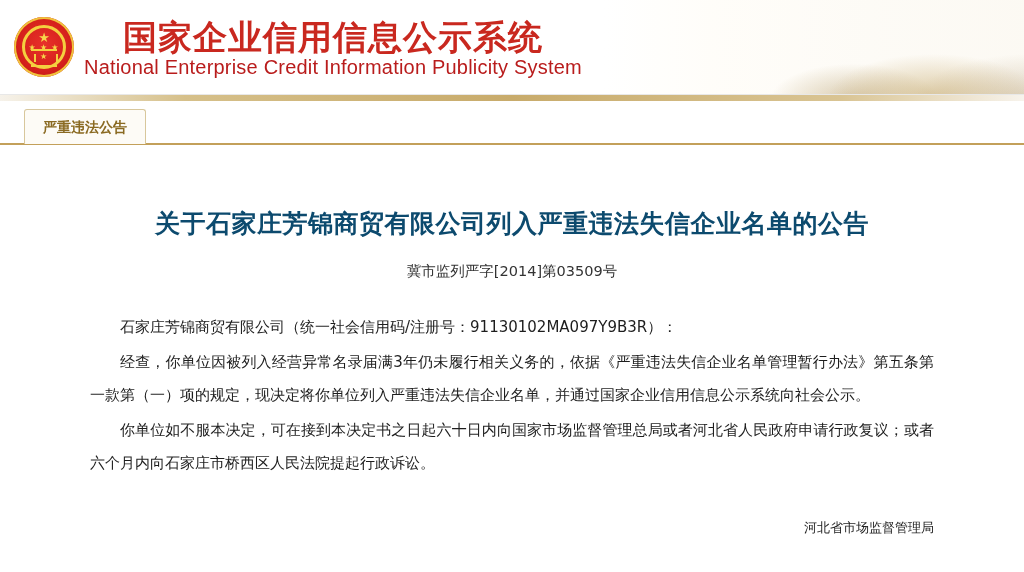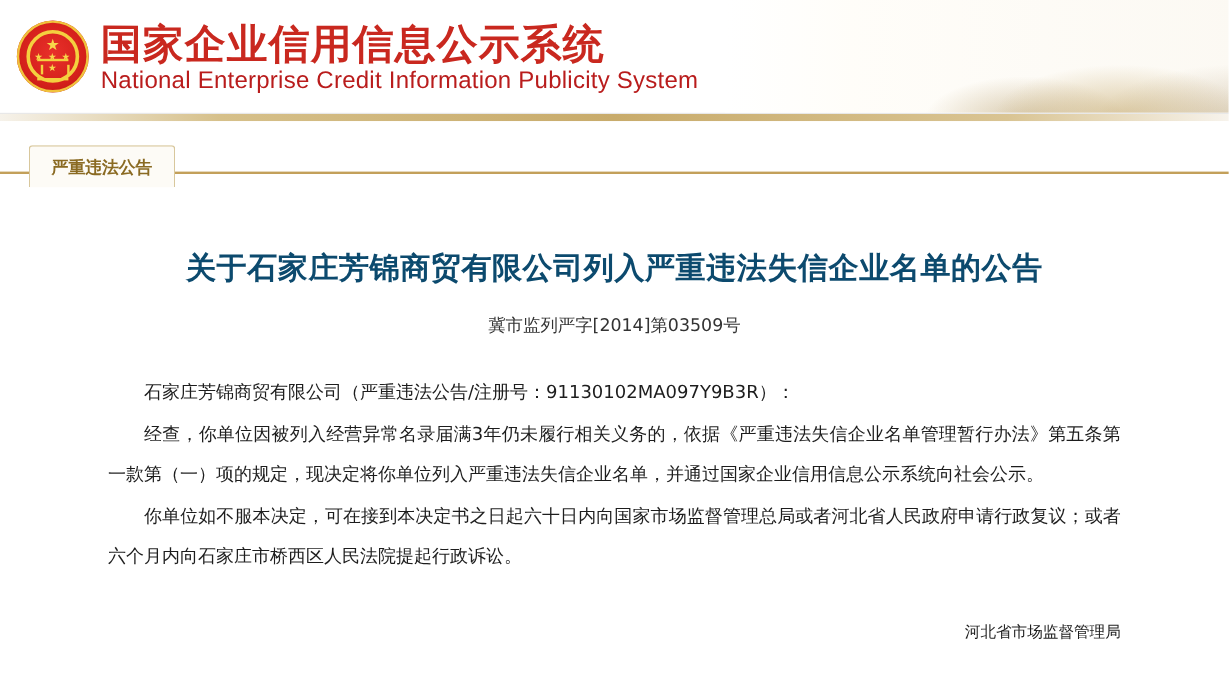--- a/index.html
+++ b/index.html
@@ -97,21 +97,21 @@
   }
   .emblem .pillars:before {
     content: "";
     position: absolute;
     left: 3px; top: 3px;
     width: 20px; height: 8px;
     border-left: 2px solid #f4d03f;
     border-right: 2px solid #f4d03f;
   }
 
-  .titles { display: flex; flex-direction: column; justify-content: center; }
+  .titles { display: flex; flex-direction: column; justify-content: center; text-align: center; }
   .title-cn {
     font-size: 34px;
     font-weight: bold;
     color: #c9281f;
     letter-spacing: 1px;
     line-height: 40px;
     font-family: "DejaVu Sans", "Liberation Sans", sans-serif;
   }
   .title-en {
     font-size: 20px;
@@ -139,21 +139,21 @@
   .tab-strip:after {
     content: "";
     position: absolute;
     left: 0; right: 0; bottom: 0;
     height: 2px;
     background: #c3a05a;
   }
   .tab {
     position: relative;
     display: inline-block;
-    margin-top: 20px;
+    margin-top: 8px;
     padding: 8px 18px 8px 18px;
     font-size: 14px;
     font-weight: bold;
     color: #8a6a22;
     background: #fdfbf6;
     border: 1px solid #d8c79c;
     border-bottom: none;
     border-radius: 3px 3px 0 0;
     line-height: 18px;
     z-index: 2;
@@ -223,21 +223,21 @@
 
 <div class="tab-strip">
   <span class="tab">严重违法公告</span>
 </div>
 
 <div class="doc">
   <div class="doc-title">关于石家庄芳锦商贸有限公司列入严重违法失信企业名单的公告</div>
   <div class="doc-number">冀市监列严字[2014]第03509号</div>
 
   <div class="doc-body">
-    <p class="para indent">石家庄芳锦商贸有限公司（严重违法公告/注册号：91130102MA097Y9B3R）：</p>
+    <p class="para indent">石家庄芳锦商贸有限公司（统一社会信用码/注册号：91130102MA097Y9B3R）：</p>
     <p class="para indent">经查，你单位因被列入经营异常名录届满3年仍未履行相关义务的，依据《严重违法失信企业名单管理暂行办法》第五条第一款第（一）项的规定，现决定将你单位列入严重违法失信企业名单，并通过国家企业信用信息公示系统向社会公示。</p>
     <p class="para indent">你单位如不服本决定，可在接到本决定书之日起六十日内向国家市场监督管理总局或者河北省人民政府申请行政复议；或者六个月内向石家庄市桥西区人民法院提起行政诉讼。</p>
   </div>
 
   <div class="doc-footer">
     <div>河北省市场监督管理局</div>
   </div>
 </div>
 
 </body></html>

